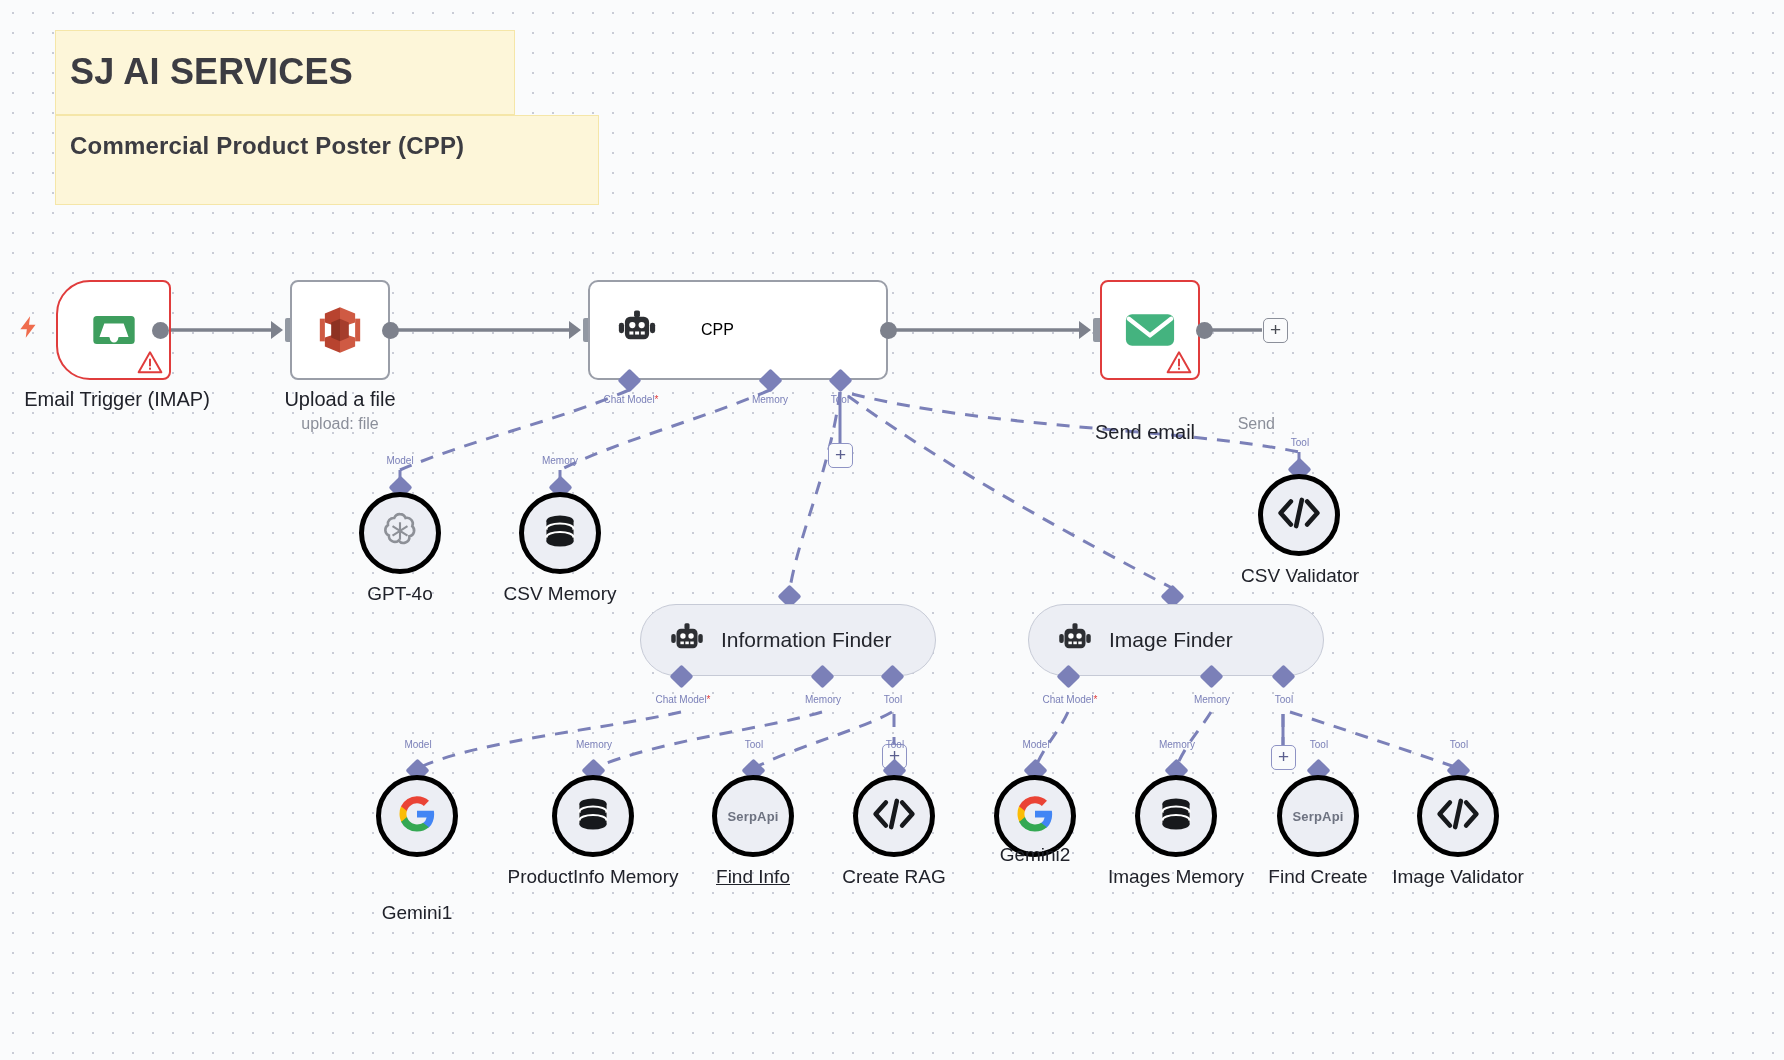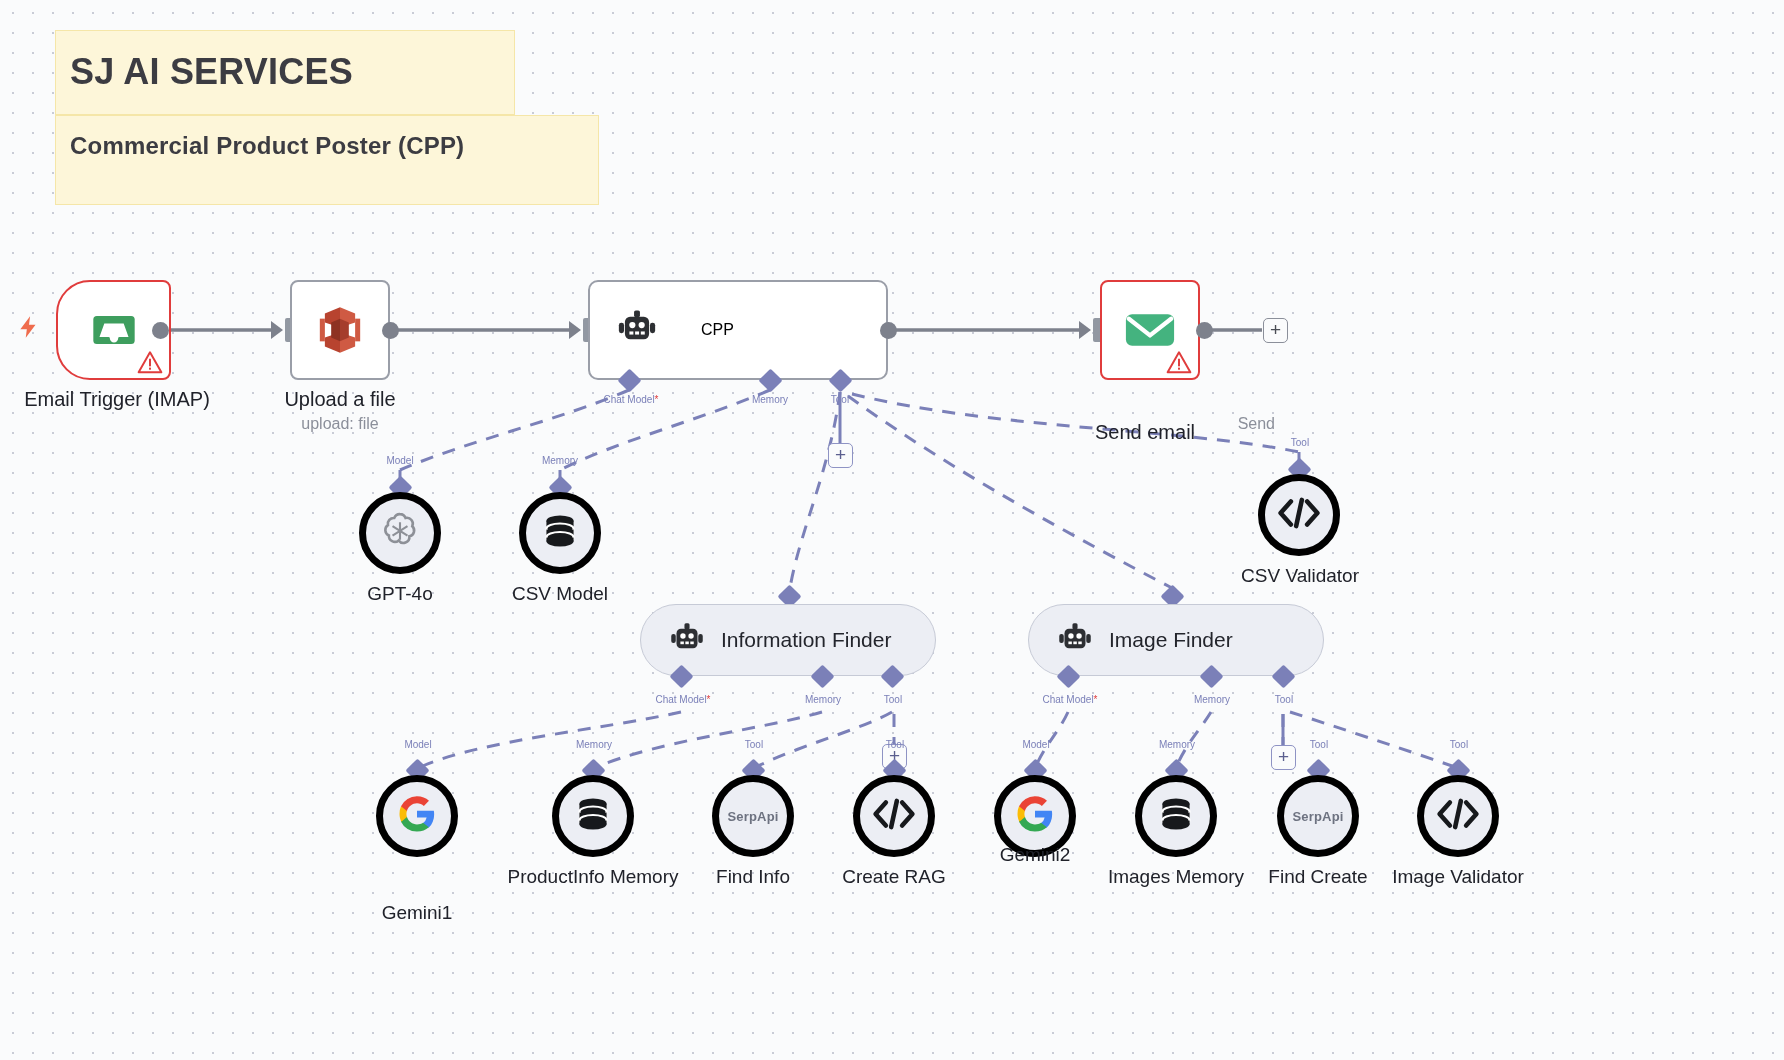--- a/index.html
+++ b/index.html
@@ -78,21 +78,21 @@
   .subagent{
     position:absolute;box-sizing:border-box;
     background:#eceef4;border:1px solid #c6cad6;
     border-radius:44px;display:flex;align-items:center;padding-left:26px;
   }
   .subagent .ntext{font-size:21px;color:#23252c;margin-left:14px;}
 
   
   .circ{
     position:absolute;width:82px;height:82px;border-radius:50%;
-    background:#eceef4;border:7px solid #000000;
+    background:#eceef4;border:5px solid #000000;
     display:flex;align-items:center;justify-content:center;
     box-sizing:border-box;
   }
   .circ-label{
     position:absolute;text-align:center;font-size:19px;color:#20222a;white-space:nowrap;
   }
   .serp{font-size:13px;font-weight:700;color:#6d7280;letter-spacing:.2px;}
 
   
   .diamond{
@@ -279,21 +279,21 @@
       <ellipse cx="12" cy="6.4" rx="7.4" ry="2.9" fill="#17191c"></ellipse>
       <rect x="4.6" y="6.4" width="14.8" height="4.2" fill="#17191c"></rect>
       <ellipse cx="12" cy="10.8" rx="7.4" ry="2.9" fill="#17191c" stroke="#ffffff" stroke-width="1.1"></ellipse>
       <rect x="4.6" y="11.2" width="14.8" height="4.2" fill="#17191c"></rect>
       <ellipse cx="12" cy="15.4" rx="7.4" ry="2.9" fill="#17191c" stroke="#ffffff" stroke-width="1.1"></ellipse>
       <rect x="4.6" y="15.6" width="14.8" height="1.8" fill="#17191c"></rect>
       <ellipse cx="12" cy="17.6" rx="7.4" ry="2.9" fill="#17191c"></ellipse>
     </svg>
   </div>
 </div>
-<div class="circ-label" style="left:480px;top:583px;width:160px;">CSV Model</div>
+<div class="circ-label" style="left:480px;top:583px;width:160px;">CSV Memory</div>
 
 <div class="diamond" style="left:1291px;top:461px;"></div>
 <div class="conn-label" style="left:1220px;top:437px;width:160px;">Tool</div>
 <div class="circ" style="left:1258px;top:474px;">
   <div class="nicon">
     <svg width="46" height="40" viewBox="0 0 26 22">
       <path d="M8.4 4.5 L2.6 11 L8.4 17.5" fill="none" stroke="#17191c" stroke-width="2.6" stroke-linecap="round" stroke-linejoin="round"></path>
       <path d="M17.6 4.5 L23.4 11 L17.6 17.5" fill="none" stroke="#17191c" stroke-width="2.6" stroke-linecap="round" stroke-linejoin="round"></path>
       <path d="M14.6 3.6 L11.4 18.4" fill="none" stroke="#17191c" stroke-width="2.6" stroke-linecap="round"></path>
     </svg>
@@ -384,21 +384,21 @@
     </svg>
   </div>
 </div>
 <div class="circ-label" style="left:503px;top:866px;width:180px;">ProductInfo Memory</div>
 
 <div class="diamond" style="left:745px;top:762px;"></div>
 <div class="conn-label" style="left:674px;top:739px;width:160px;">Tool</div>
 <div class="circ" style="left:712px;top:775px;">
   <div class="serp">SerpApi</div>
 </div>
-<div class="circ-label" style="left:673px;top:866px;width:160px;">Find Info</div>
+<div class="circ-label" style="left:673px;top:866px;width:160px;text-decoration:underline;">Find Info</div>
 
 <div class="diamond" style="left:886px;top:762px;"></div>
 <div class="conn-label" style="left:815px;top:739px;width:160px;">Tool</div>
 <div class="circ" style="left:853px;top:775px;">
   <div class="nicon">
     <svg width="46" height="40" viewBox="0 0 26 22">
       <path d="M8.4 4.5 L2.6 11 L8.4 17.5" fill="none" stroke="#17191c" stroke-width="2.6" stroke-linecap="round" stroke-linejoin="round"></path>
       <path d="M17.6 4.5 L23.4 11 L17.6 17.5" fill="none" stroke="#17191c" stroke-width="2.6" stroke-linecap="round" stroke-linejoin="round"></path>
       <path d="M14.6 3.6 L11.4 18.4" fill="none" stroke="#17191c" stroke-width="2.6" stroke-linecap="round"></path>
     </svg>

